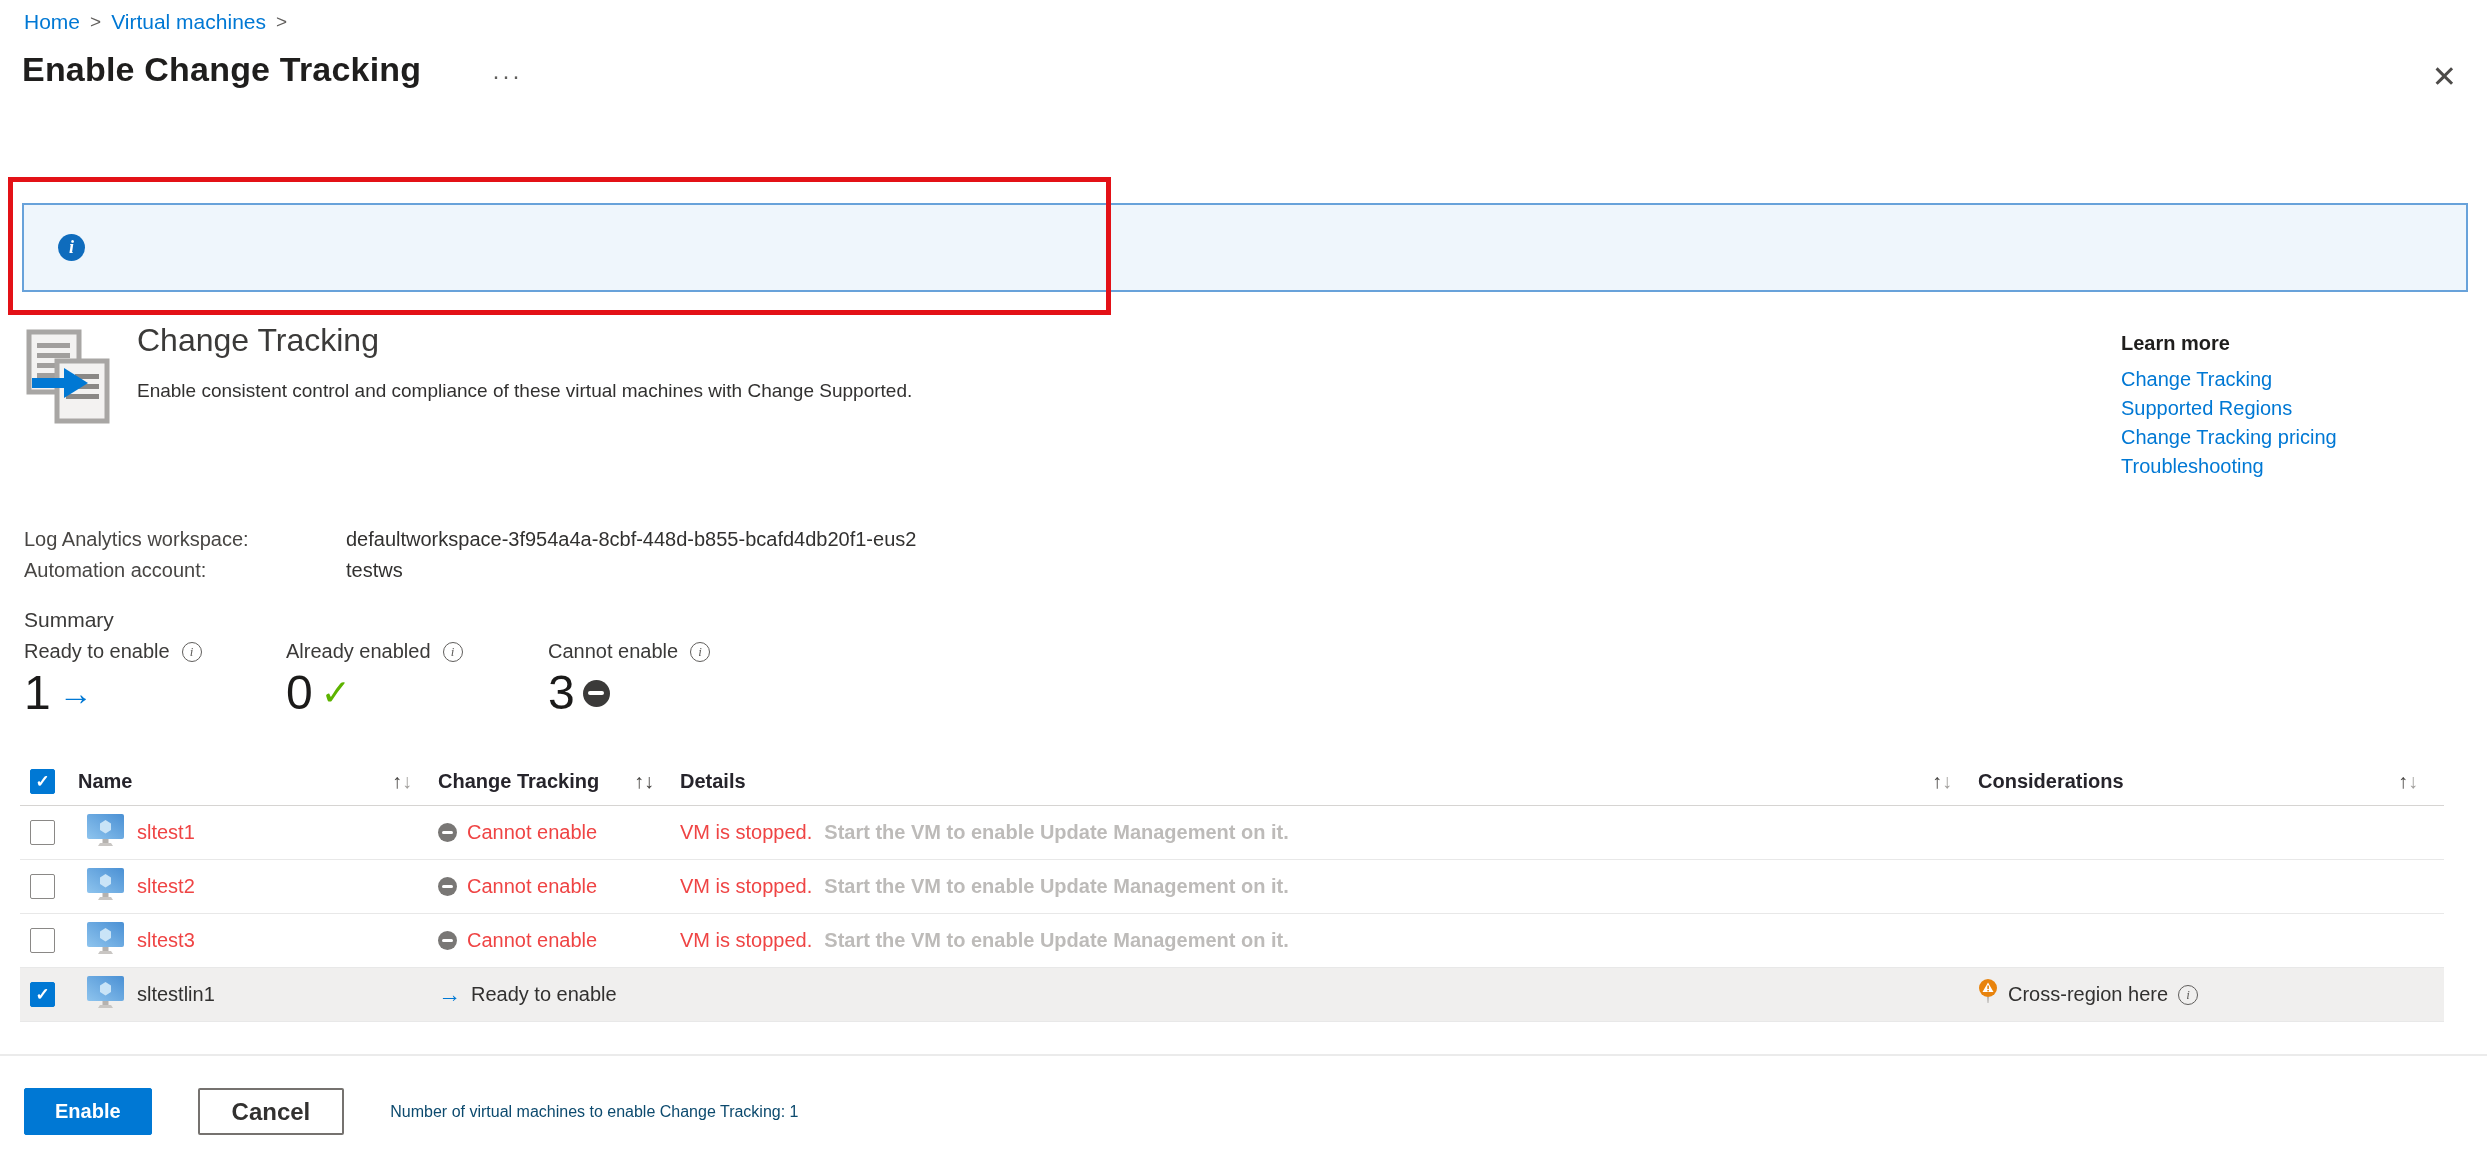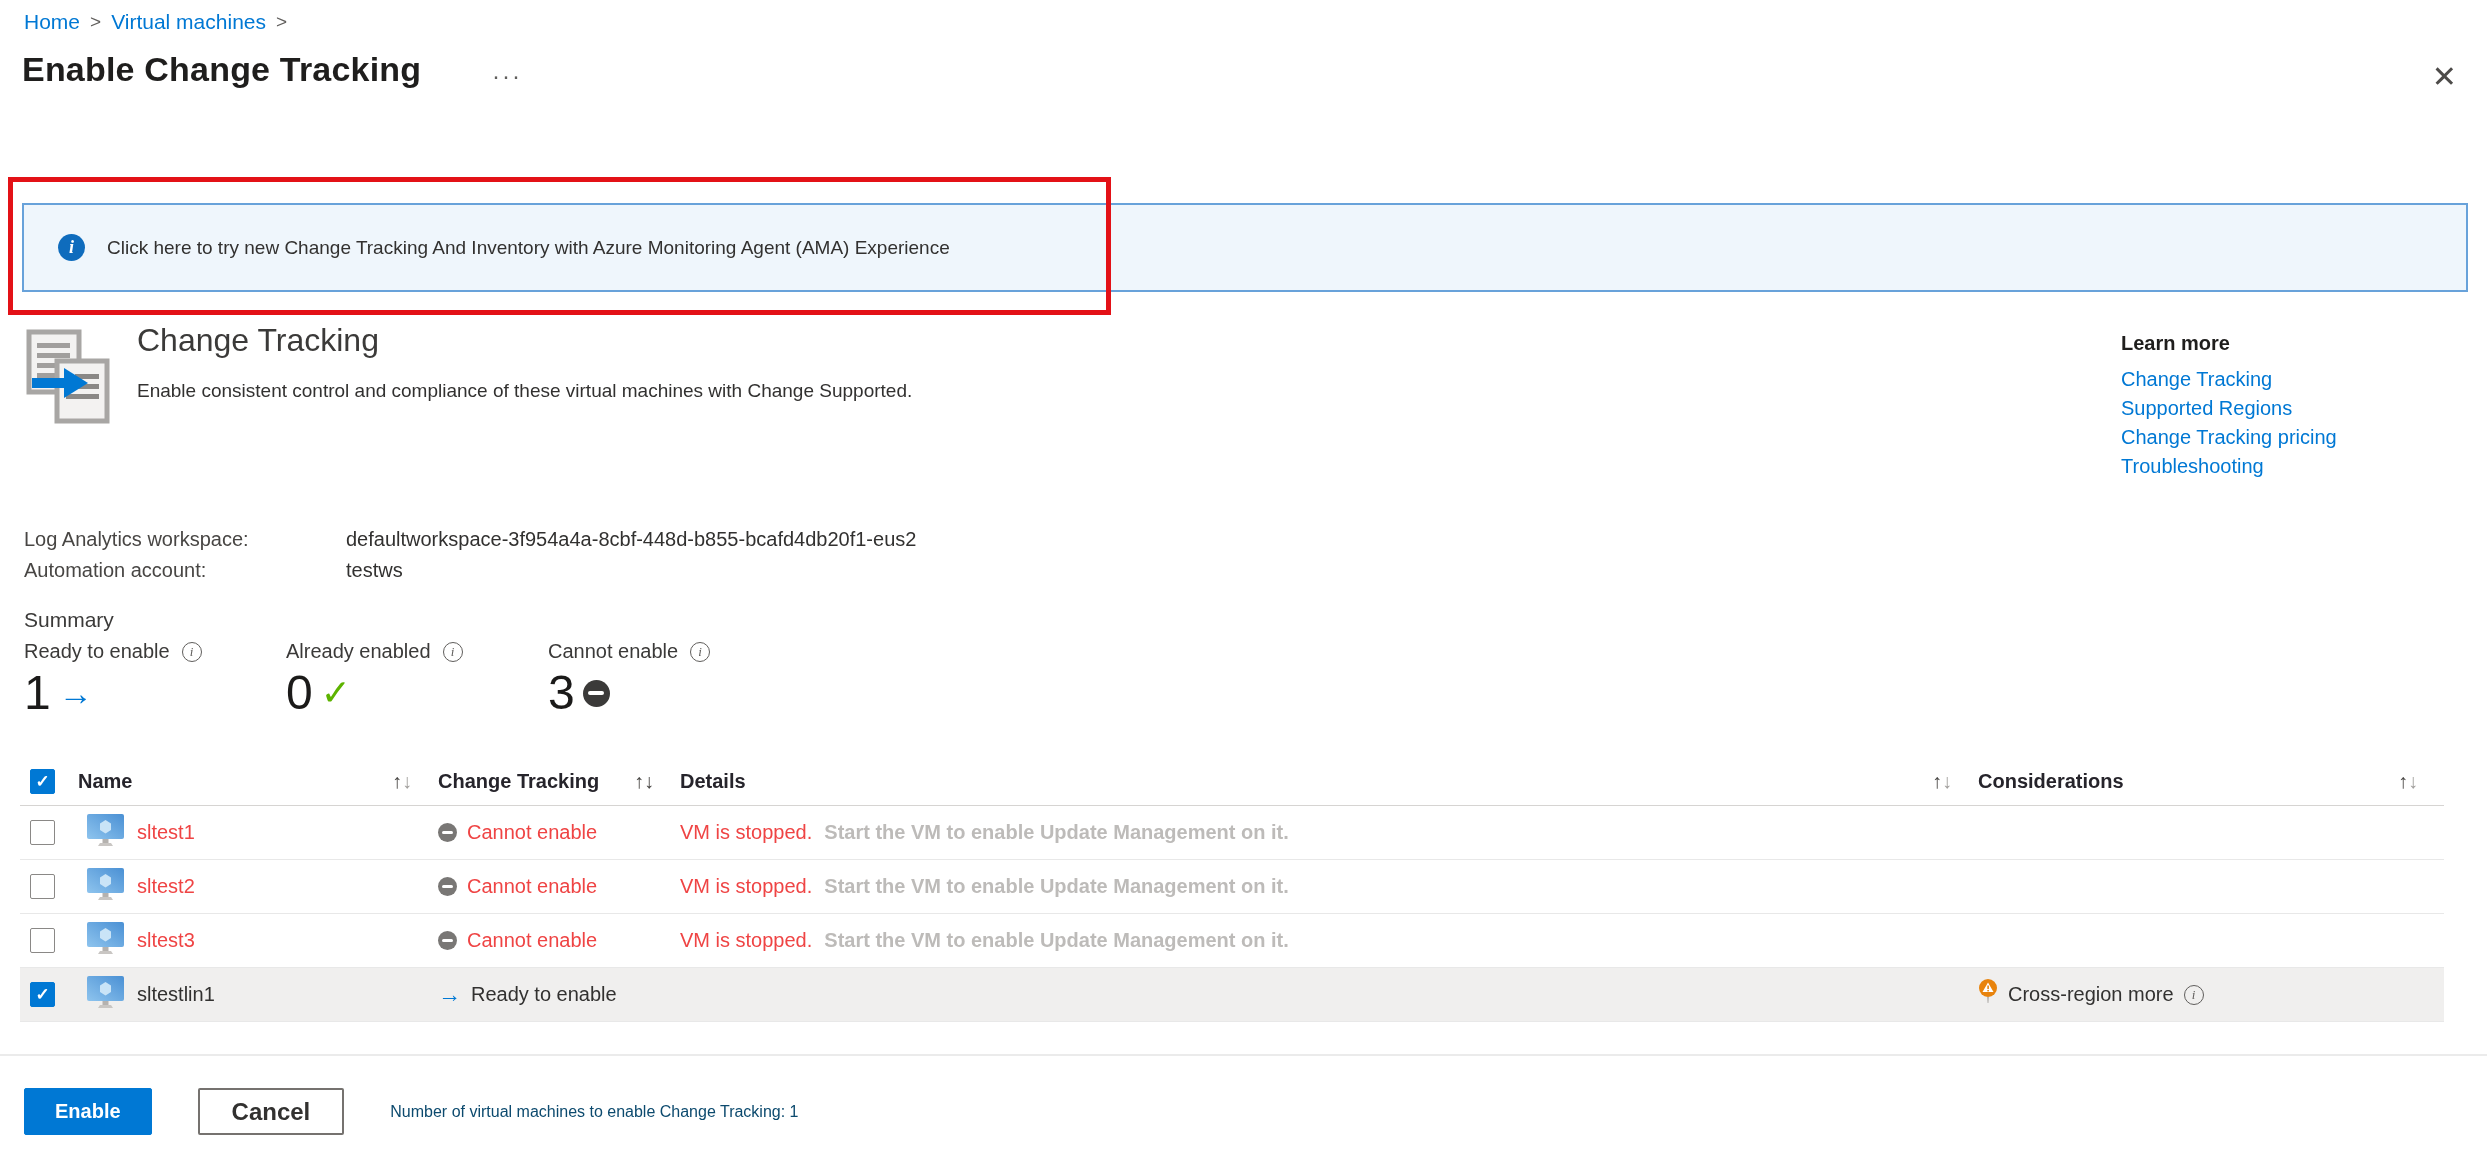--- a/index.html
+++ b/index.html
@@ -106,21 +106,20 @@
   </nav>
 
   <h1 class="page-title">Enable Change Tracking</h1>
   <span class="title-dots">···</span>
   <span class="close-btn">✕</span>
 
   <div class="annotation-rect"></div>
 
   <div class="info-banner">
     <span class="info-icon">i</span>
-    <span class="info-banner-text">Click here to try new Change Tracking And Inventory with Azure Monitoring Agent (AMA) Experience</span>
   </div>
 
   <div class="intro-icon">
     <svg width="92" height="96" viewBox="0 0 92 96">
       <rect x="9" y="4" width="50" height="60" fill="#f3f2f1" stroke="#a8a6a4" stroke-width="5"></rect>
       <rect x="17" y="15" width="33" height="5" fill="#a19f9d"></rect>
       <rect x="17" y="25" width="33" height="5" fill="#a19f9d"></rect>
       <rect x="17" y="35" width="33" height="5" fill="#a19f9d"></rect>
       <rect x="17" y="45" width="22" height="5" fill="#a19f9d"></rect>
       <rect x="37" y="33" width="50" height="60" fill="#f3f2f1" stroke="#a8a6a4" stroke-width="5"></rect>
@@ -314,21 +313,21 @@
       <div class="cell cons-cell">
         <span>
           <svg width="20" height="26" viewBox="0 0 20 26">
               <circle cx="10" cy="9" r="9" fill="#e8830c"></circle>
               <path d="M10 3.5 L15.5 13 L4.5 13 Z" fill="#fff"></path>
               <rect x="9.3" y="6.5" width="1.6" height="3.6" fill="#e8830c"></rect>
               <rect x="9.3" y="11" width="1.6" height="1.4" fill="#e8830c"></rect>
               <path d="M9 18 L11 18 L10.5 24 L9.5 24 Z" fill="#b8b5b2"></path>
             </svg>
         </span>
-        <span>Cross-region more</span>
+        <span>Cross-region here</span>
         <span class="info-ring">i</span>
       </div>
     </div>
 
   </div>
 
   <div class="footer-divider"></div>
   <div class="footer">
     <button class="btn-primary">Enable</button>
     <button class="btn-secondary">Cancel</button>

